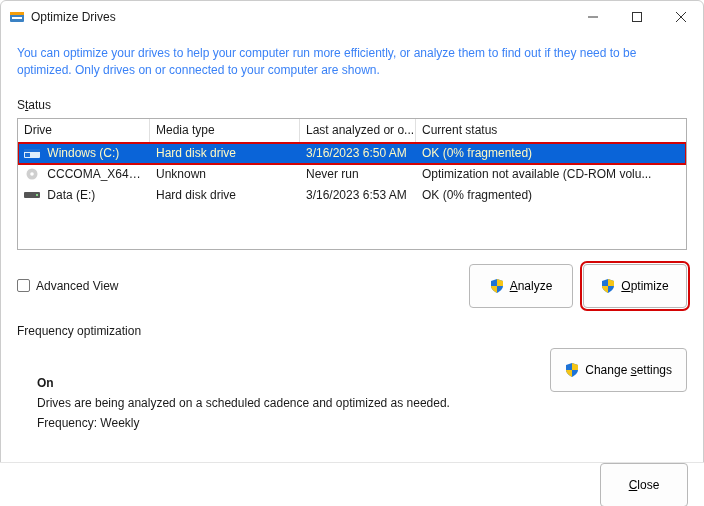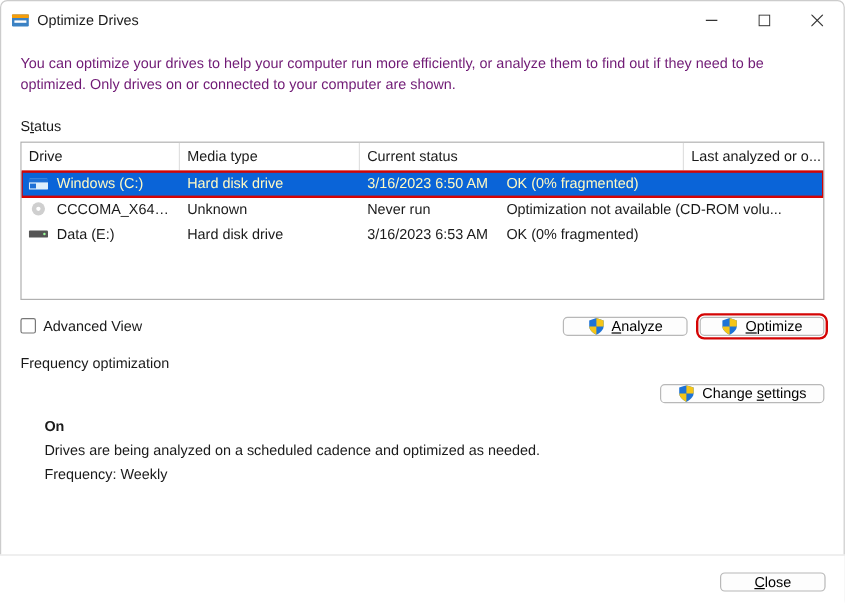--- a/index.html
+++ b/index.html
@@ -20,21 +20,21 @@
     align-items: center;
     height: 32px;
     padding: 0 0 0 8px;
   }
   .titlebar .app-icon { width: 16px; height: 16px; margin-right: 6px; }
   .titlebar .title { flex: 0 0 auto; font-size: 12px; }
   .titlebar .spacer { flex: 1; }
   .win-btn { width: 44px; height: 32px; display: flex; align-items: center; justify-content: center; color: #333; }
   .win-btn svg { width: 10px; height: 10px; }
   .content { padding: 8px 16px 0 16px; }
-  .intro { font-size: 12px; line-height: 1.45; margin: 4px 0 18px 0; color: #701a75; }
+  .intro { font-size: 12px; line-height: 1.45; margin: 4px 0 18px 0; color: #3b82f6; }
   .section-label { font-size: 12px; margin-bottom: 6px; }
   .section-label .ul { text-decoration: underline; }
   .drive-table {
     border: 1px solid #b0b0b0;
     width: 100%;
     height: 132px;
     font-size: 12px;
     overflow: hidden;
   }
   .dt-head {
@@ -74,21 +74,21 @@
   .drive-icon { width: 16px; height: 12px; display: inline-block; vertical-align: -2px; margin-right: 4px; }
   .actions-row {
     display: flex;
     align-items: center;
     margin: 14px 0 16px 0;
   }
   .checkbox {
     width: 13px; height: 13px; border: 1px solid #777; border-radius: 2px; margin-right: 6px; background: #fff;
   }
   .btn {
-    height: 16px;
+    height: 44px;
     min-width: 104px;
     padding: 0 14px;
     border: 1px solid #b8b8b8;
     border-radius: 4px;
     background: #fdfdfd;
     font-family: inherit;
     font-size: 12px;
     display: inline-flex;
     align-items: center;
     justify-content: center;
@@ -147,22 +147,22 @@
   <p class="intro">You can optimize your drives to help your computer run more efficiently, or analyze them to find out if they need to be optimized. Only drives on or connected to your computer are shown.</p>
 
   <div class="section-label">
     <span>S</span><span class="ul">t</span><span>atus</span>
   </div>
 
   <div class="drive-table">
     <div class="dt-head">
       <div class="col col-drive">Drive</div>
       <div class="col col-media">Media type</div>
+      <div class="col col-last">Last analyzed or o...</div>
       <div class="col col-status">Current status</div>
-      <div class="col col-last">Last analyzed or o...</div>
     </div>
 
     <div class="dt-row selected">
       <div class="cell col-drive">
         <span class="drive-icon">
           <svg viewBox="0 0 16 12">
               <rect x="0" y="2" width="16" height="9" rx="1" fill="#deeefc"></rect>
               <rect x="0" y="2" width="16" height="3" fill="#1d6fd6"></rect>
               <rect x="1" y="6" width="5" height="4" fill="#1d6fd6"></rect>
             </svg>

